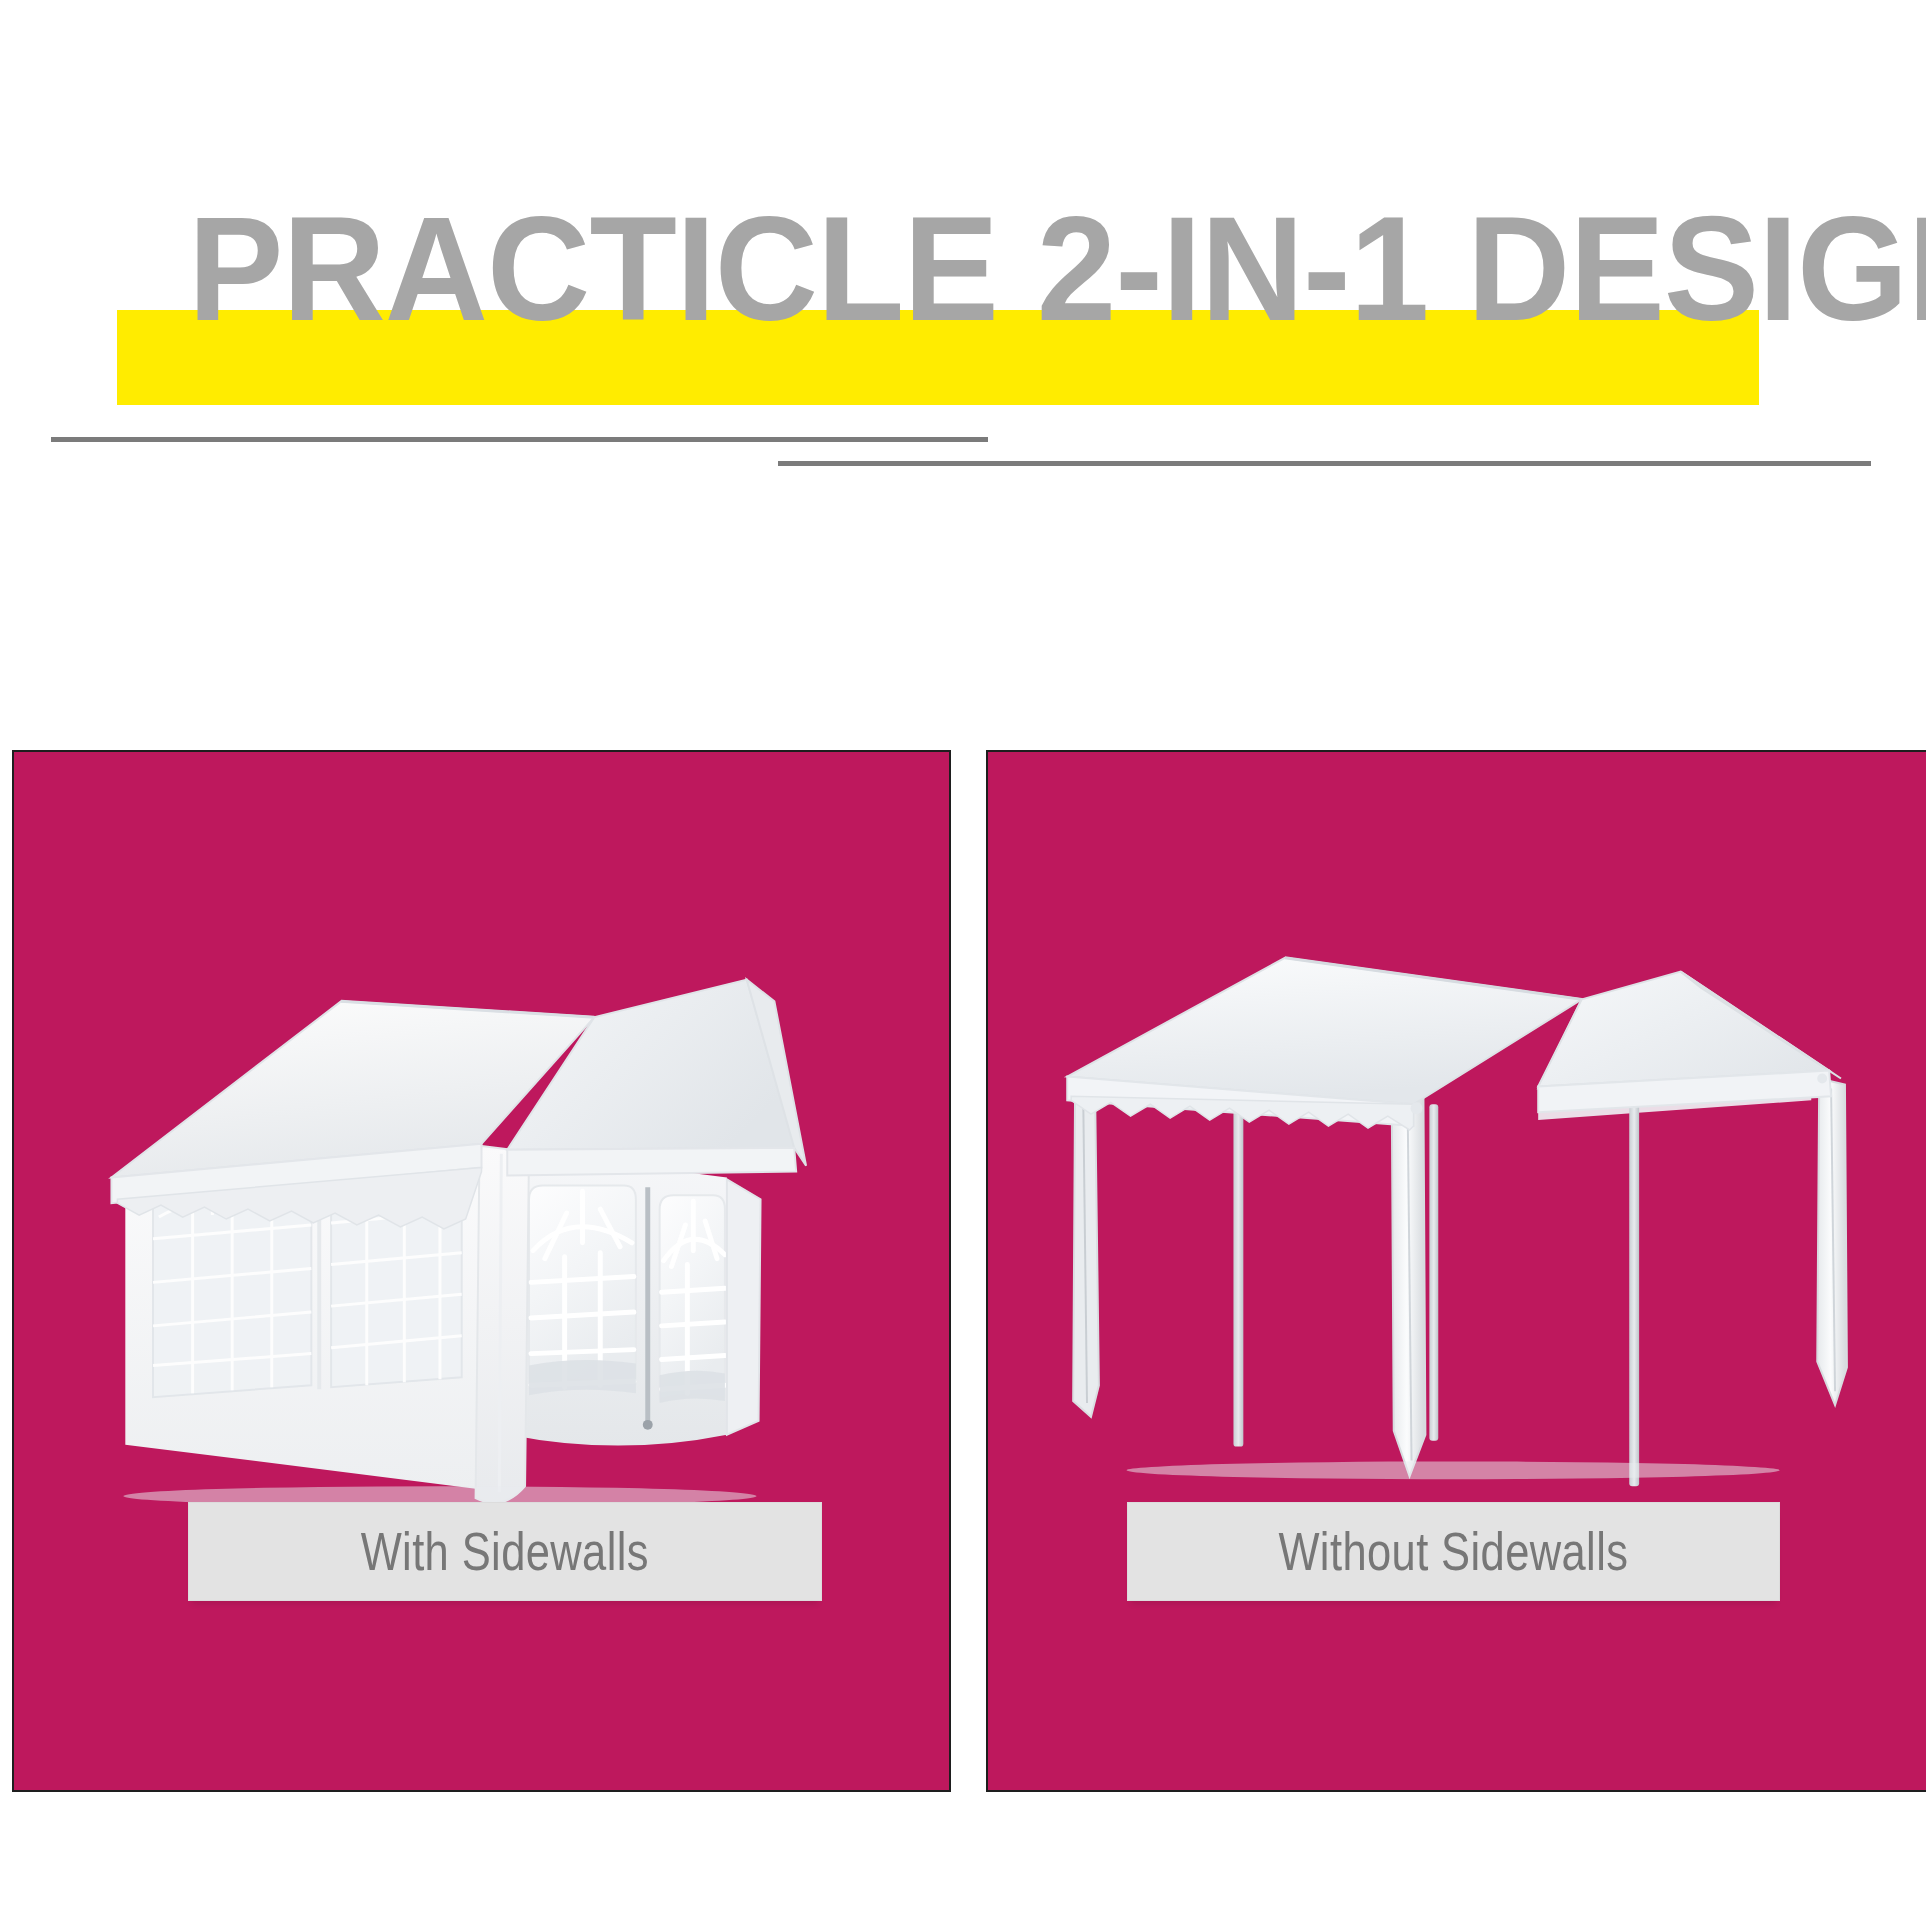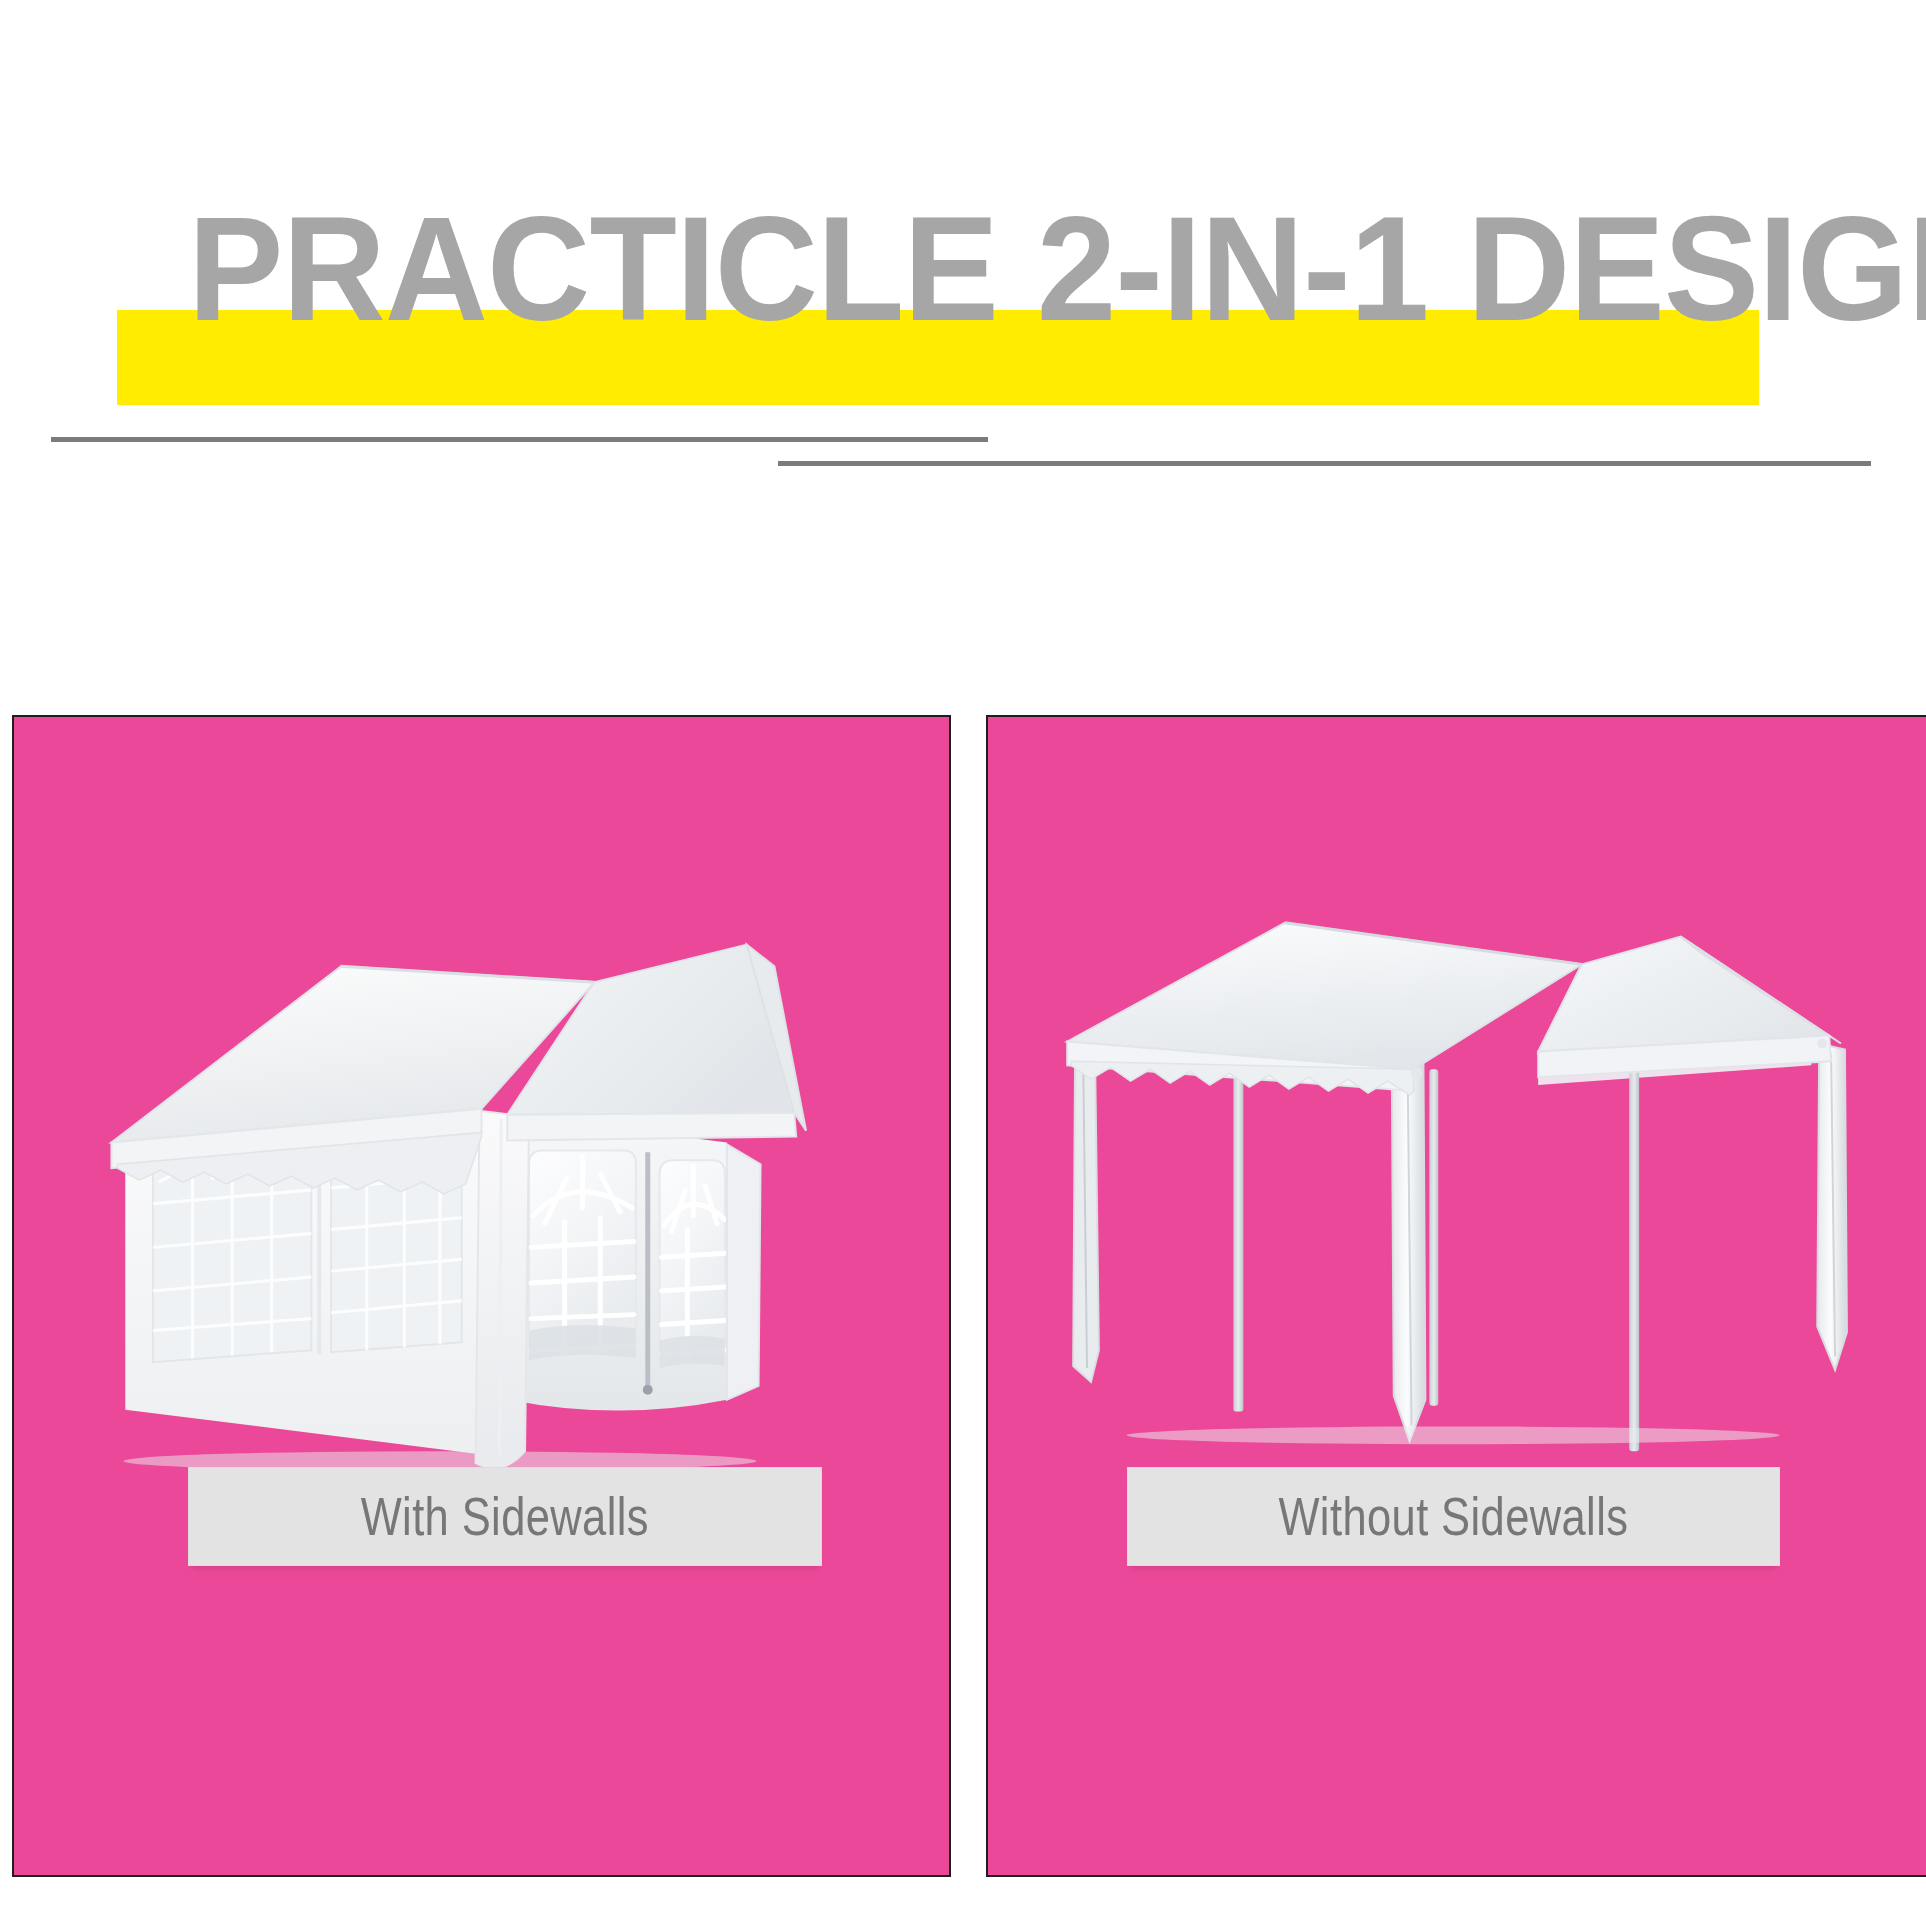--- a/index.html
+++ b/index.html
@@ -35,23 +35,23 @@
     transform-origin:left top;
   }
 
   .rule{ position:absolute; background:#7B7B7B; }
   #rule-left{ left:51px; top:437px; width:937px; height:5px; }
   #rule-right{ left:778px; top:461px; width:1093px; height:5px; }
 
   
   .panel{
     position:absolute;
-    top:715px;
-    height:1162px;
-    background:#ec4899;
+    top:750px;
+    height:1042px;
+    background:#be185d;
     border:2px solid #1E1E1E;
     overflow:hidden;
   }
   #panel-left { left:12px;  width:939px; }
   #panel-right{ left:986px; width:952px; }
 
   .stage{ position:absolute; left:0; top:0; width:100%; height:752px; }
 
   
   .caption-box{

